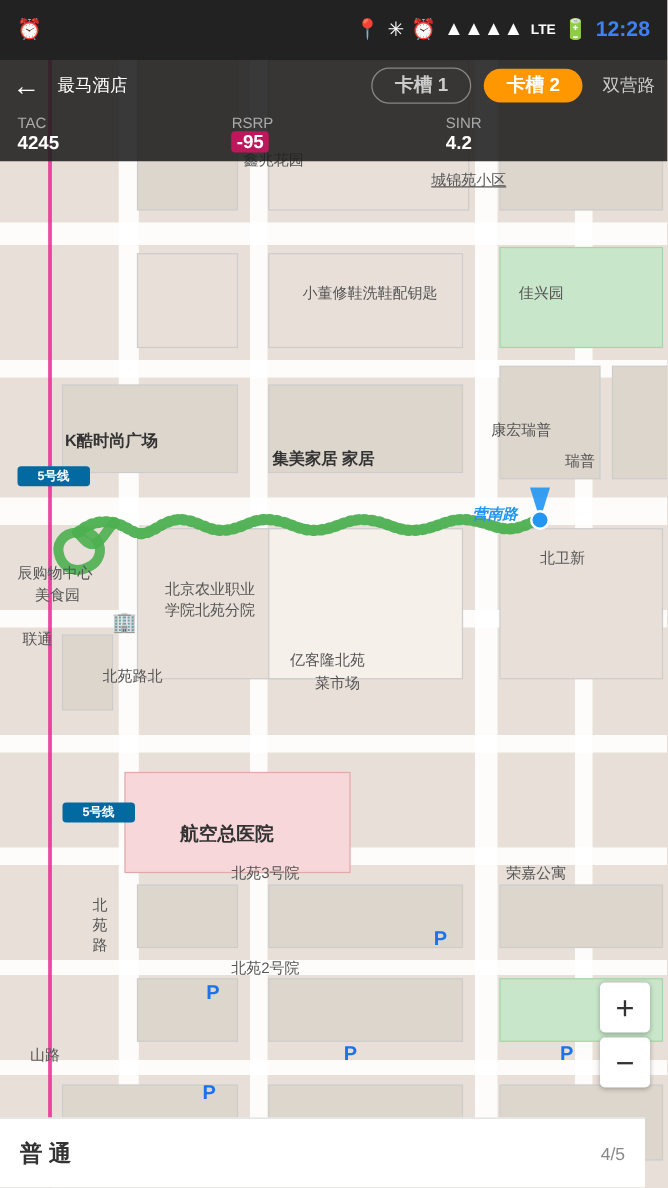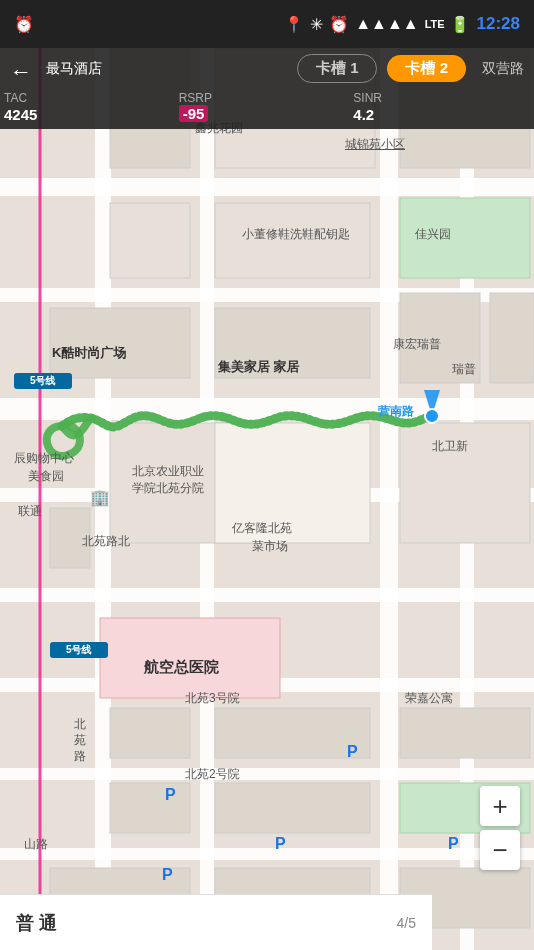--- a/index.html
+++ b/index.html
@@ -84,21 +84,21 @@
     .right-label {
       color: #ccc;
       font-size: 14px;
       margin-left: 6px;
     }
 
     
     #info-grid {
       display: grid;
       grid-template-columns: 1fr 1fr 1fr;
-      padding: 2px 10px 0 0;
+      padding: 2px 10px 0 10px;
       row-gap: 0;
     }
     .info-cell {
       display: flex;
       flex-direction: column;
       align-items: flex-start;
       padding: 2px 4px;
     }
     .info-label {
       color: #aaa;
@@ -153,20 +153,21 @@
       font-weight: bold;
       pointer-events: none;
       white-space: nowrap;
     }
     .map-label-blue {
       position: absolute;
       font-size: 12px;
       color: #2196F3;
       font-weight: bold;
       pointer-events: none;
+      font-style: italic;
     }
 
     
     #zoom-controls {
       position: absolute;
       bottom: 80px;
       right: 14px;
       display: flex;
       flex-direction: column;
       gap: 4px;
@@ -185,21 +186,21 @@
       justify-content: center;
       box-shadow: 0 1px 4px rgba(0,0,0,0.3);
       color: #333;
     }
 
     
     #bottom-bar {
       position: absolute;
       bottom: 0;
       left: 0;
-      width: 432px;
+      width: 516px;
       height: 56px;
       background: #fff;
       display: flex;
       align-items: center;
       padding: 0 16px;
       z-index: 100;
       border-top: 1px solid #ddd;
     }
     .bottom-mode {
       font-size: 18px;

